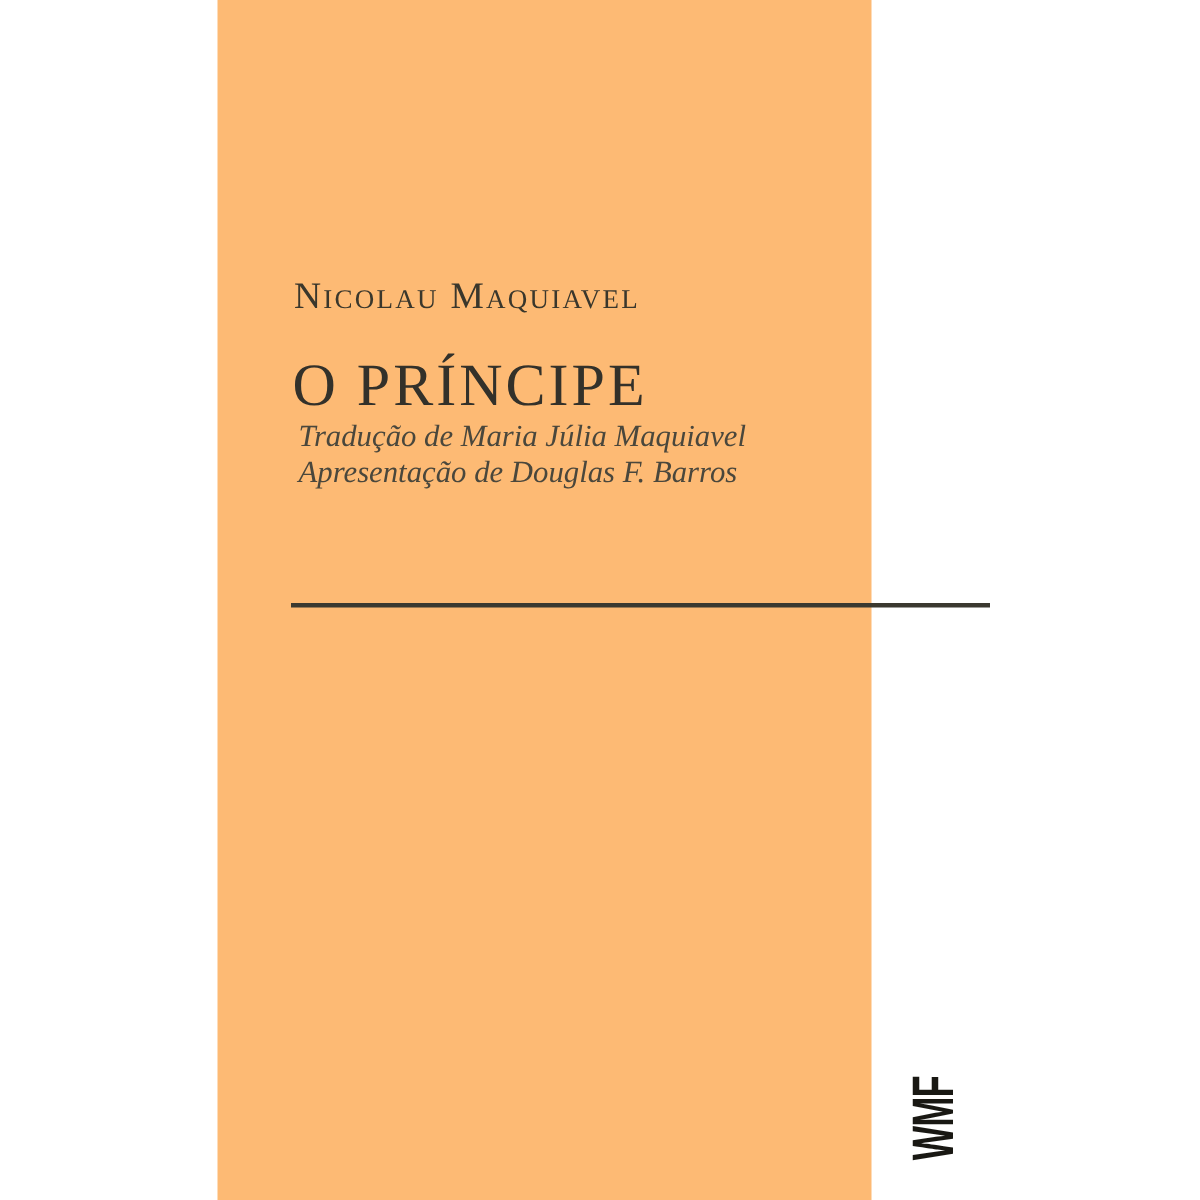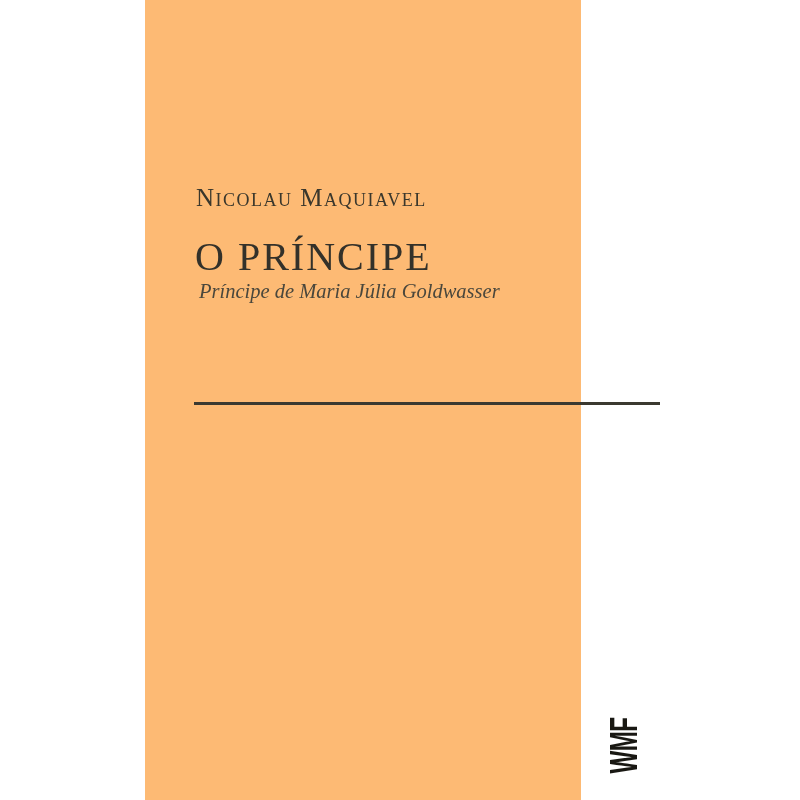--- a/index.html
+++ b/index.html
@@ -97,21 +97,22 @@
 <body>
 
 <div class="page">
   <div class="cover">
 
     <div class="author">Nicolau Maquiavel</div>
 
     <div class="title">O Príncipe</div>
 
     <div class="credits">
-      <div>Príncipe de Maria Júlia Goldwasser</div>
+      <div>Tradução de Maria Júlia Maquiavel</div>
+      <div>Apresentação de Douglas F. Barros</div>
     </div>
 
     <div class="rule"></div>
 
 
     <div class="logo">
       <span>WMF</span>
     </div>
 
   </div>

